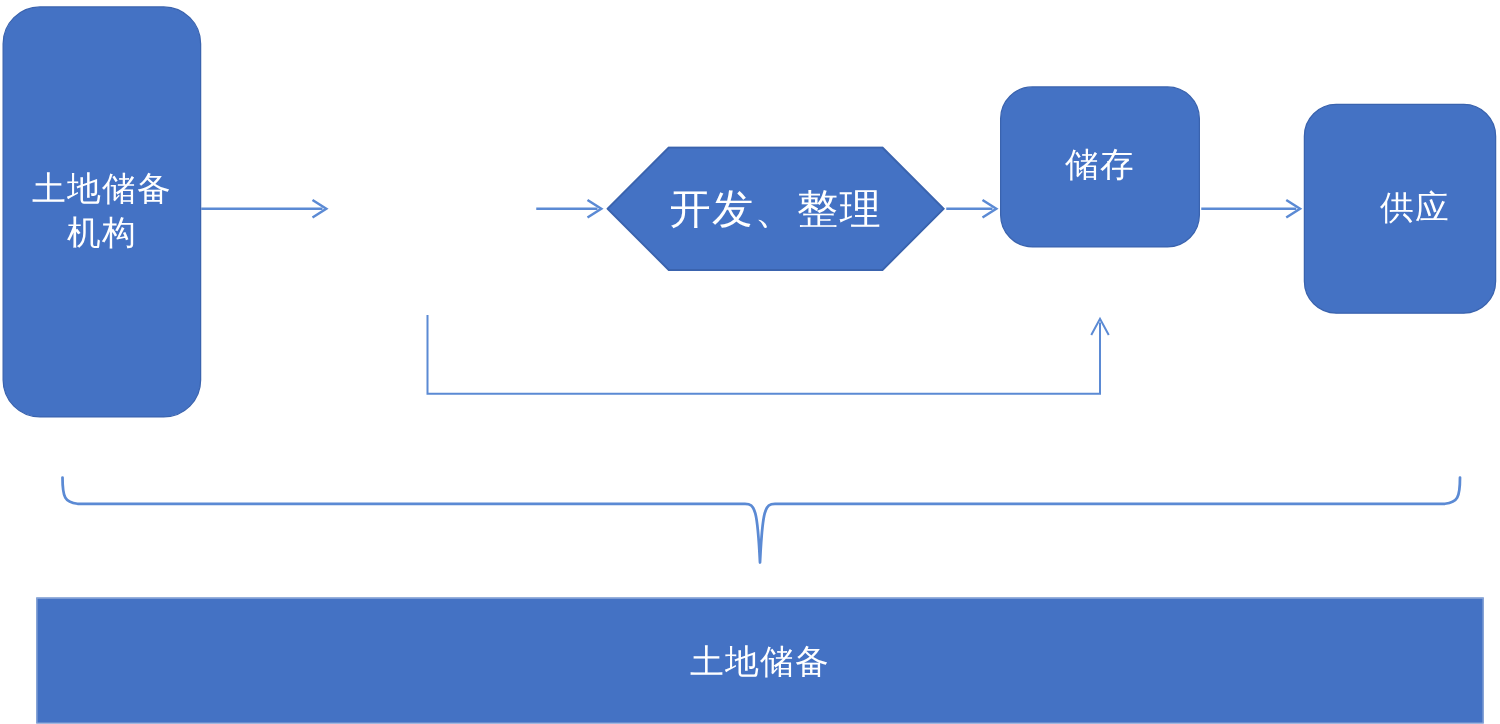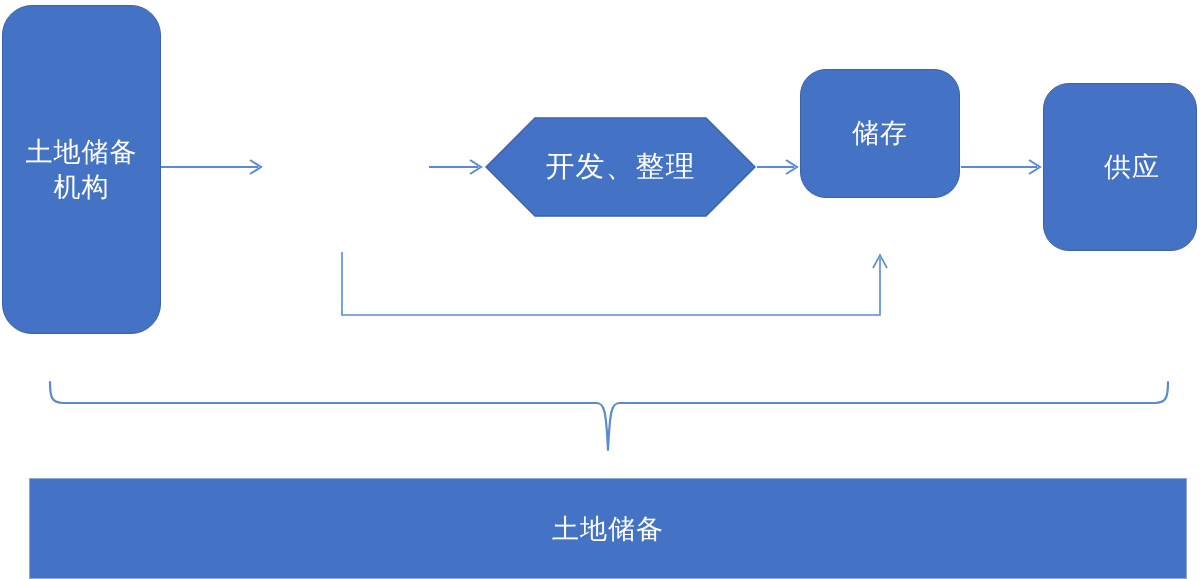--- a/index.html
+++ b/index.html
@@ -51,21 +51,21 @@
     width: 271px;
     height: 100px;
   }
   #node-develop .hex-label {
     position: absolute;
     inset: 0;
     display: flex;
     align-items: center;
     justify-content: center;
     color: #ffffff;
-    font-size: 29px;
+    font-size: 33px;
     letter-spacing: 1px;
     pointer-events: none;
     user-select: none;
   }
 
   
   #node-summary {
     position: absolute;
     left: 29px;
     top: 478px;

